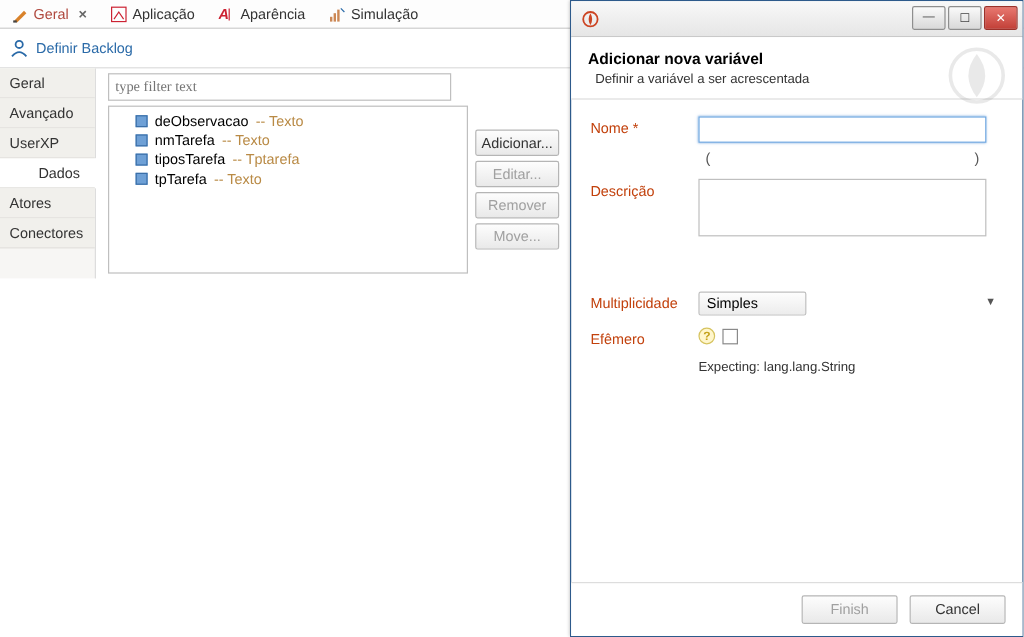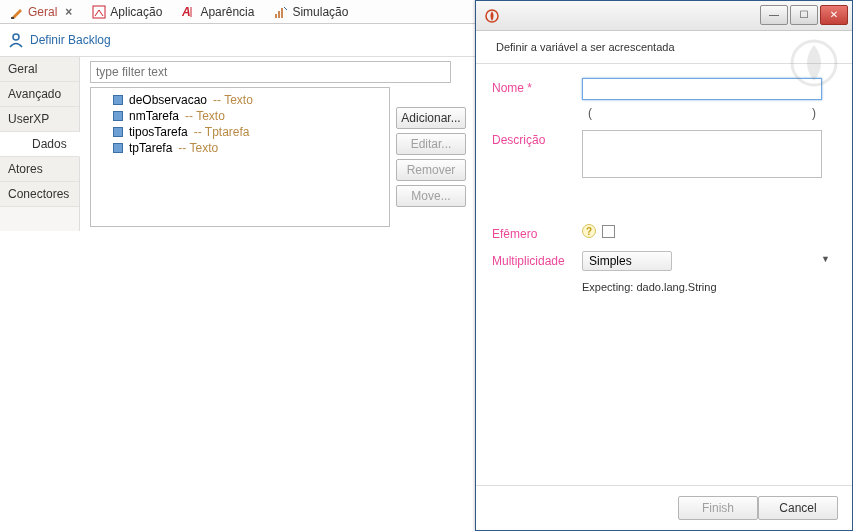--- a/index.html
+++ b/index.html
@@ -16,21 +16,21 @@
 .page-header { display: flex; align-items: center; gap: 6px; padding: 8px 10px 8px 8px; color: #2a6aa8; font-size: 14px; font-weight: normal; }
 .page-header .hicon { width: 16px; height: 16px; }
 
 
 .main { display: flex; border-top: 1px solid #ddd; }
 .side { width: 80px; background: #f7f6f4; border-right: 1px solid #ddd; }
 .side-item { padding: 5px 8px; border-bottom: 1px solid #e3e2de; background: #f1f0ec; color: #333; }
 .side-item.sel { background: #fff; border-right: 1px solid #fff; position: relative; z-index: 1; margin-right: -1px; padding-left: 32px; }
 
 .content { flex: 1; padding: 4px 10px; }
-.filter { width: 361px; border: 1px solid #bfbfbf; padding: 3px 5px; color: #888; background: #fff; }
+.filter { width: 286px; border: 1px solid #bfbfbf; padding: 3px 5px; color: #888; background: #fff; font-family: Liberation Serif, serif; }
 .listwrap { display: flex; gap: 6px; margin-top: 4px; }
 .listbox { width: 300px; height: 140px; border: 1px solid #bfbfbf; background: #fff; padding: 4px 6px; overflow: auto; }
 .list-item { display: flex; align-items: center; gap: 6px; padding: 1px 16px; }
 .list-item .cube { width: 10px; height: 10px; background: #6ea0d6; border: 1px solid #3a6fa8; }
 .list-item .nm { color: #000; }
 .list-item .ty { color: #b98a45; }
 .btncol { display: flex; flex-direction: column; gap: 4px; margin-top: 20px; }
 .btncol button { width: 70px; padding: 3px 0; border: 1px solid #b5b5b5; background: linear-gradient(#fdfdfd,#e9e9e9); border-radius: 2px; color: #333; }
 .btncol button:disabled { color: #a0a0a0; }
 
@@ -42,36 +42,36 @@
 .winbtn { width: 28px; height: 20px; border: 1px solid #8e8e8e; border-radius: 2px; background: linear-gradient(#fafafa,#d9d9d9); display: flex; align-items: center; justify-content: center; color: #444; font-size: 10px; }
 .winbtn.close { background: linear-gradient(#e87870,#c24038); color: #fff; border-color: #9c3029; }
 
 .dlg-head { position: relative; padding: 10px 14px 10px 14px; border-bottom: 1px solid #ddd; background: #fff; }
 .dlg-head h2 { font-size: 13px; font-weight: bold; color: #000; margin-bottom: 4px; }
 .dlg-head p { font-size: 11px; color: #333; margin-left: 6px; }
 .dlg-head .logo { position: absolute; right: 10px; top: 4px; opacity: .18; }
 
 .dlg-body { padding: 14px 16px; }
 .frow { display: flex; align-items: flex-start; margin-bottom: 10px; }
-.frow label { width: 90px; padding-top: 3px; color: #ec4899; }
+.frow label { width: 90px; padding-top: 3px; color: #c2410c; }
 .frow .fld { flex: 1; display: flex; flex-direction: column; gap: 6px; }
 .txt { border: 1px solid #b4c6dc; padding: 3px 4px; width: 240px; }
 .txt.focus { border-color: #6da6e0; box-shadow: 0 0 2px rgba(80,140,210,.7); }
 .paren { display: flex; justify-content: space-between; width: 240px; color: #555; padding: 0 6px; }
 .textarea { width: 240px; height: 48px; border: 1px solid #bfbfbf; background: #fff; resize: none; }
 .select { border: 1px solid #bfbfbf; background: linear-gradient(#fdfdfd,#ececec); padding: 2px 20px 2px 6px; border-radius: 2px; color: #000; appearance: none; position: relative; }
 .selwrap { position: relative; display: inline-block; }
 .selwrap::after { content: "▼"; position: absolute; right: 6px; top: 3px; font-size: 9px; color: #555; pointer-events: none; }
 .sel-wide { width: 240px; }
 .sel-narrow { width: 90px; }
 .chk { width: 13px; height: 13px; border: 1px solid #8a8a8a; background: #fff; display: inline-block; }
 .hint { width: 14px; height: 14px; border-radius: 50%; border: 1px solid #d6c35e; background: #fff6cc; display: inline-flex; align-items: center; justify-content: center; color: #c4a11c; font-weight: bold; font-size: 10px; margin-right: 4px; }
 .expect { color: #333; font-size: 11px; margin-left: 90px; }
 
-.dlg-foot { position: absolute; bottom: 0; left: 0; right: 0; border-top: 1px solid #ddd; padding: 10px 14px; display: flex; justify-content: flex-end; background: #fff; }
+.dlg-foot { position: absolute; bottom: 0; left: 0; right: 0; border-top: 1px solid #ddd; padding: 10px 14px; display: flex; justify-content: flex-end; gap: 10px; background: #fff; }
 .dlg-foot button { width: 80px; padding: 4px 0; border: 1px solid #b5b5b5; background: linear-gradient(#fdfdfd,#e9e9e9); border-radius: 2px; color: #333; }
 .dlg-foot button:disabled { color: #a0a0a0; }
 
 
 svg { display: block; }
 </style>
 </head>
 <body>
 
 <div class="top-tabs">
@@ -178,20 +178,21 @@
           <path d="M8 3 Q11 8 8 13 Q5 8 8 3" fill="#c42"></path>
         </svg>
       </span>
     <div class="winbtns">
       <div class="winbtn">—</div>
       <div class="winbtn">☐</div>
       <div class="winbtn close">✕</div>
     </div>
   </div>
   <div class="dlg-head">
+    <h2>Adicionar nova variável</h2>
     <p>Definir a variável a ser acrescentada</p>
     <span class="logo">
         <svg width="56" height="56">
           <circle cx="28" cy="28" r="22" fill="none" stroke="#888" stroke-width="3"></circle>
           <path d="M28 10 Q42 28 28 46 Q14 28 28 10" fill="#888"></path>
         </svg>
       </span>
   </div>
   <div class="dlg-body">
     <div class="frow">
@@ -206,31 +207,31 @@
     </div>
     <div class="frow">
       <label>Descrição</label>
       <div class="fld">
           <textarea class="textarea" style=""></textarea>
         </div>
     </div>
     <div style="height:20px"></div>
     <div style="height:16px"></div>
     <div class="frow">
+      <label>Multiplicidade</label>
+      <div class="fld">
+          <span class="selwrap"><select class="select sel-narrow"><option>Simples</option></select></span>
+        </div>
+    </div>
+    <div class="frow">
       <label>Efêmero</label>
       <div class="fld" style="flex-direction:row;align-items:center;gap:2px;">
           <span class="hint">?</span>
           <span class="chk"></span>
         </div>
     </div>
-    <div class="frow">
-      <label>Multiplicidade</label>
-      <div class="fld">
-          <span class="selwrap"><select class="select sel-narrow"><option>Simples</option></select></span>
-        </div>
-    </div>
-    <div class="expect">Expecting: dado.lang.String</div>
+    <div class="expect">Expecting: lang.lang.String</div>
   </div>
   <div class="dlg-foot">
     <button disabled="">Finish</button>
     <button>Cancel</button>
   </div>
 </div>
 
 </body></html>

